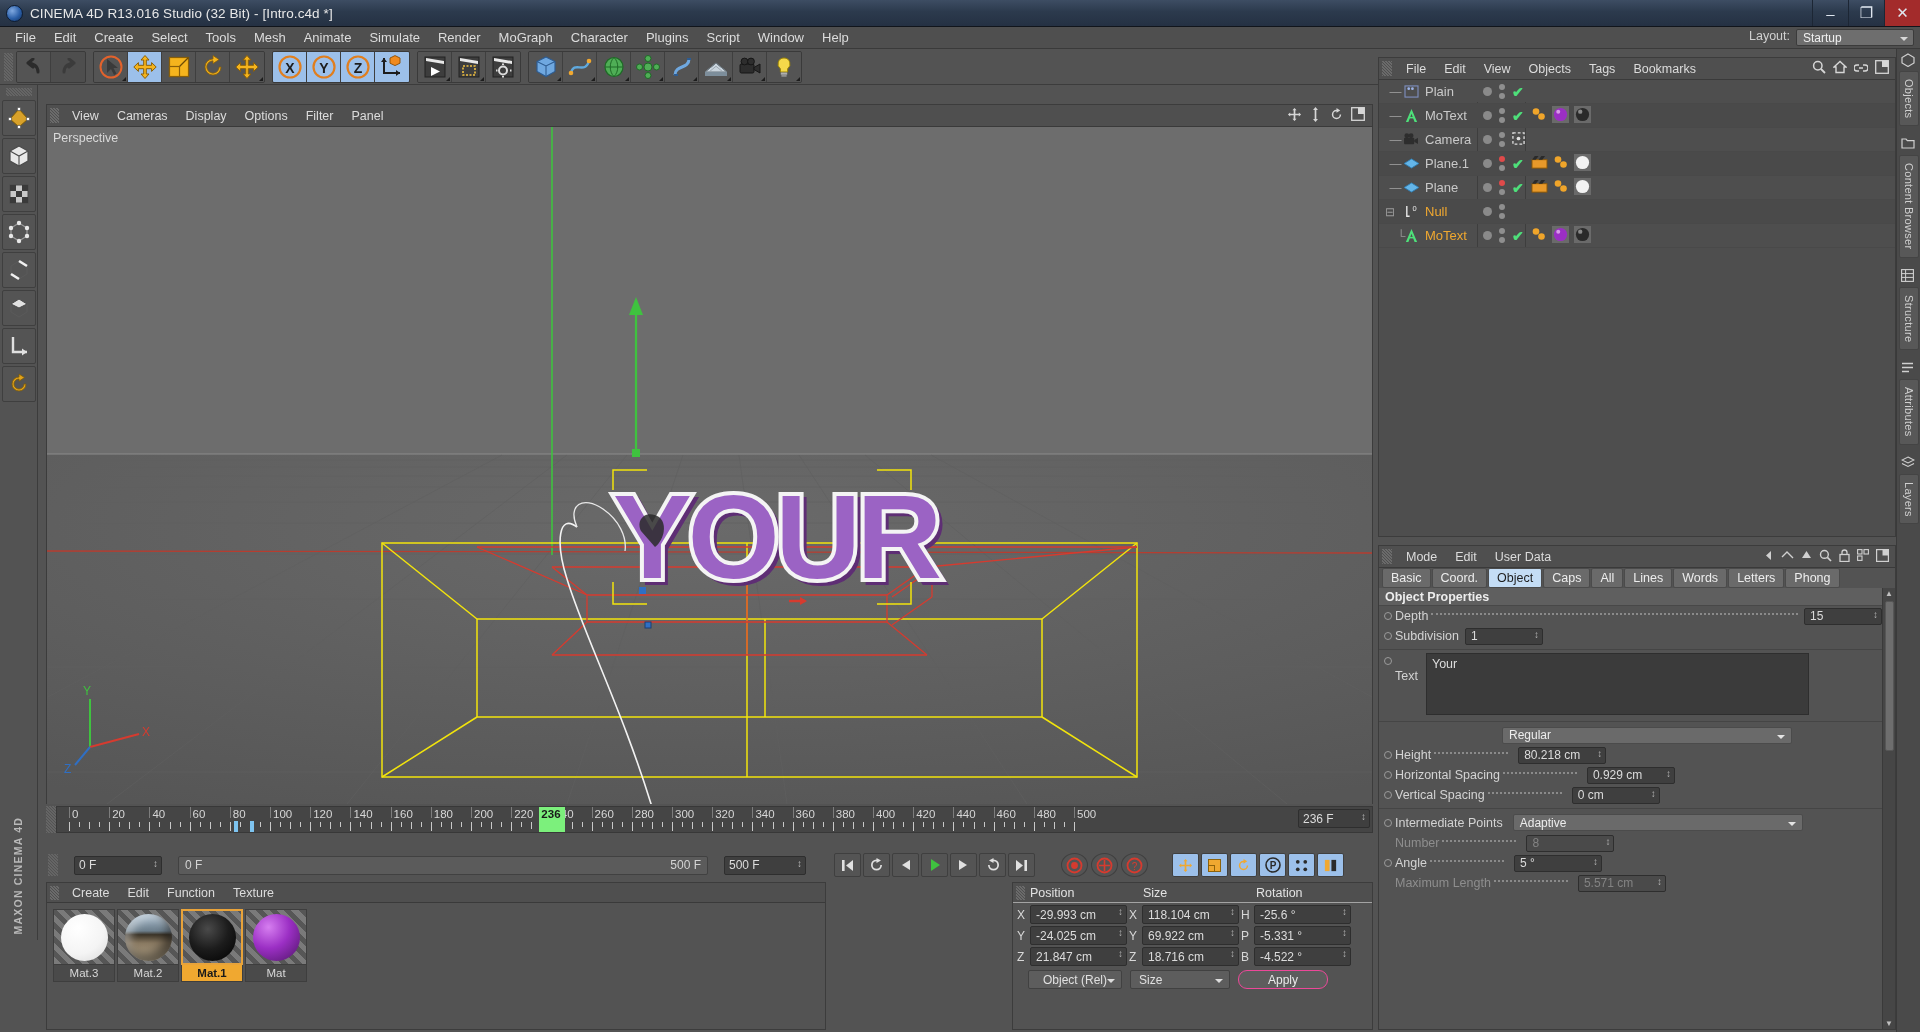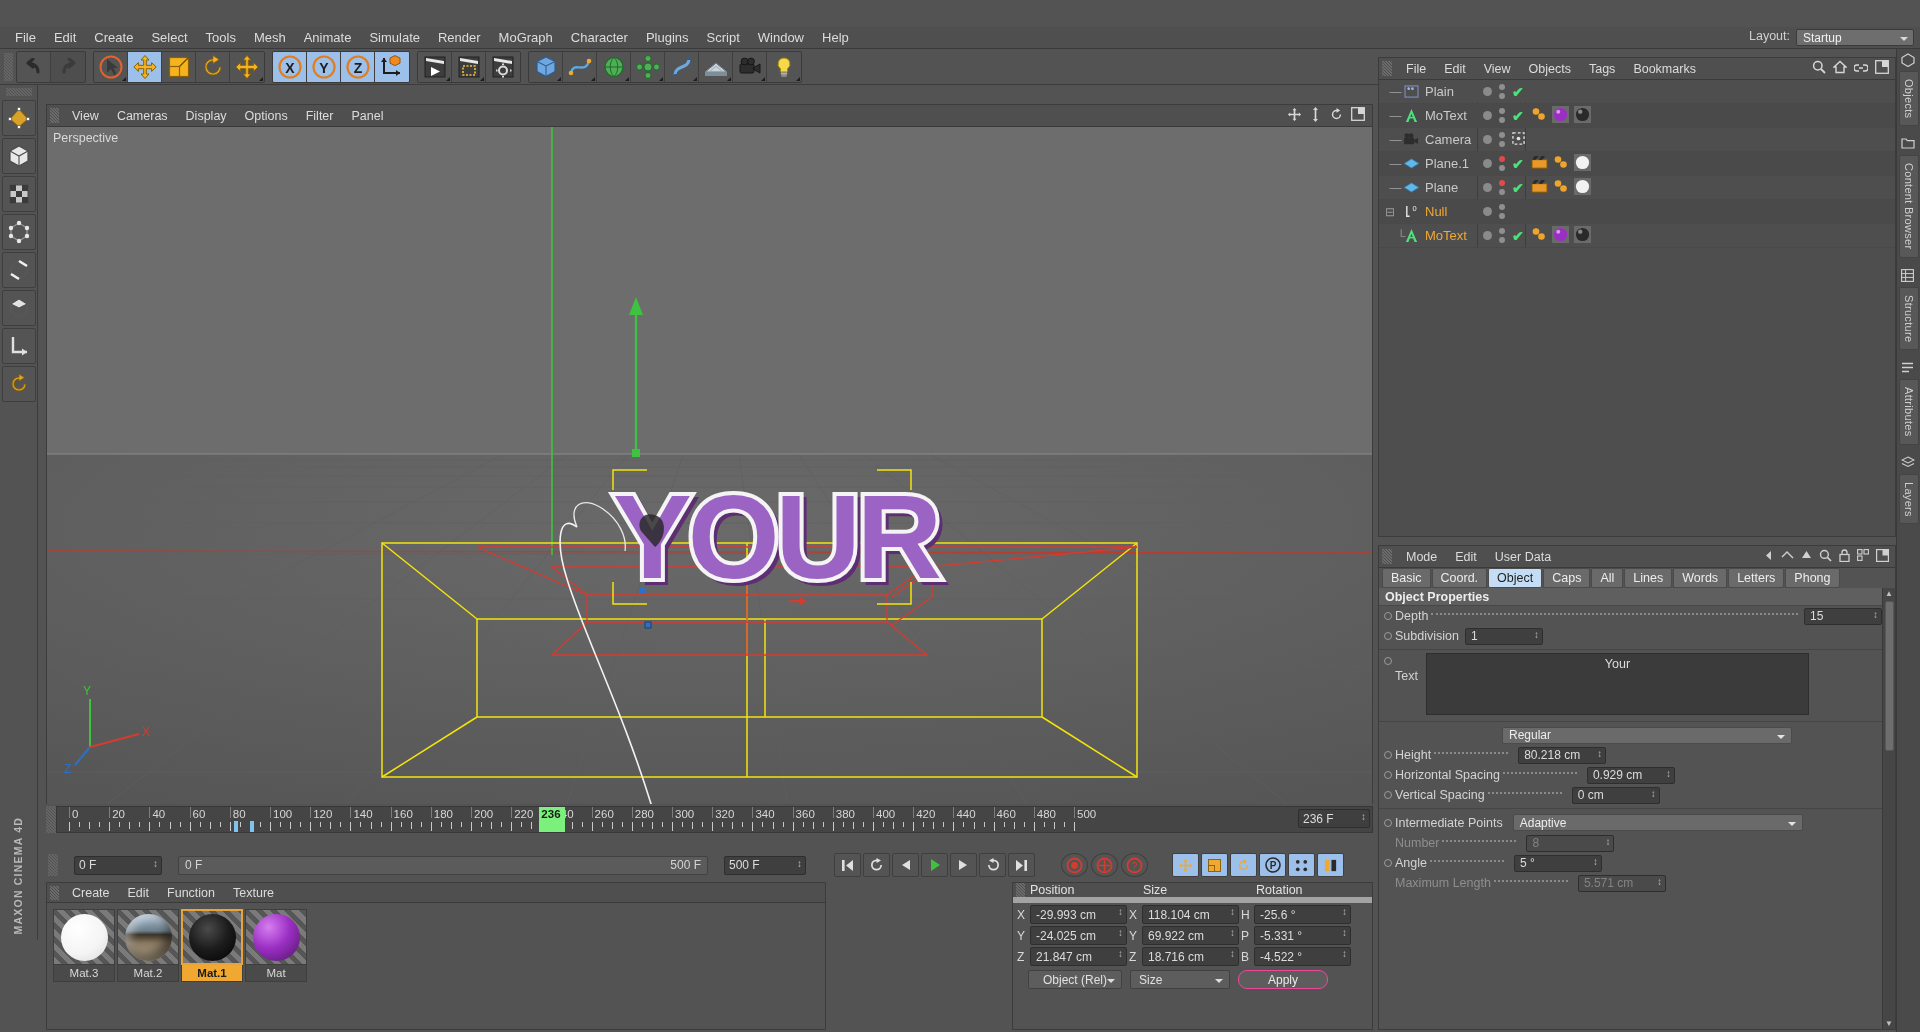--- a/index.html
+++ b/index.html
@@ -221,21 +221,21 @@
     white-space: nowrap; overflow: hidden;
   }
   .matcell.selected .matname { background: #f0a830; color: #1a1a1a; font-weight: bold; }
 
   
   #coordmgr {
     position: absolute; left: 1012px; top: 882px; width: 361px; height: 148px;
     background: #535353; border: 1px solid #3c3c3c;
   }
   #coordhead {
-    height: 20px; background: #4f4f4f; border-bottom: 6px solid #a3a3a3;
+    height: 20px; background: #4f4f4f; border-bottom: 1px solid #a3a3a3;
     display: flex; align-items: center; padding-left: 3px;
   }
   #coordhead .cgrip {
     width: 9px; height: 14px; margin-right: 5px;
     background-image: linear-gradient(45deg, #7d7d7d 25%, transparent 25%, transparent 50%, #7d7d7d 50%, #7d7d7d 75%, transparent 75%);
     background-size: 3px 3px; opacity: .6;
   }
   #coordhead .chcol { font-size: 12.5px; color: #e2e2e2; }
   .coordrow { display: flex; align-items: center; padding: 2px 4px 0 4px; gap: 2px; }
   .coordrow .axlbl { width: 11px; font-size: 12px; color: #d8d8d8; text-align: left; }
@@ -321,21 +321,21 @@
     font-size: 13px; color: #d8d8d8; flex: none;
   }
   #attrtabs {
     height: 20px; display: flex; align-items: stretch; padding-left: 3px; flex: none; gap: 1px;
   }
   .atab {
     padding: 0 8px; display: flex; align-items: center; font-size: 12.5px;
     background: #6a6a6a; color: #ededed; border: 1px solid #4b4b4b; border-radius: 2px;
   }
   .atab.active { background: #c4ddf5; color: #1e1e1e; }
-  #attrscrollwrap { flex: 1; display: flex; min-height: 0; text-align: center; }
+  #attrscrollwrap { flex: 1; display: flex; min-height: 0; }
   #attrbody { flex: 1; overflow: hidden; position: relative; }
   .secthead {
     height: 18px; background: #5f5f5f; display: flex; align-items: center;
     padding-left: 6px; font-size: 12.5px; font-weight: bold; color: #ededed;
     border-bottom: 1px solid #484848;
   }
   .prow { height: 20px; display: flex; align-items: center; padding-left: 5px; }
   .pradio {
     width: 8px; height: 8px; border-radius: 50%;
     border: 1px solid #9a9a9a; margin-right: 3px; flex: none;
@@ -389,20 +389,29 @@
   }
   .vtabicon {
     width: 16px; height: 16px; margin-bottom: 2px;
   }
 </style>
 </head>
 <body>
 
 <div id="app">
 
+  <div id="titlebar">
+    <div class="tb-icon"></div>
+    <div class="tb-title">CINEMA 4D R13.016 Studio (32 Bit) - [Intro.c4d *]</div>
+    <div class="tb-btns">
+      <div class="tb-btn">–</div>
+      <div class="tb-btn">❐</div>
+      <div class="tb-btn close">✕</div>
+    </div>
+  </div>
 
   <div id="menubar">
     <div id="menu-items" style="display:flex;align-items:center;">
         <div class="mi">File</div>
         <div class="mi">Edit</div>
         <div class="mi">Create</div>
         <div class="mi">Select</div>
         <div class="mi">Tools</div>
         <div class="mi">Mesh</div>
         <div class="mi">Animate</div>

